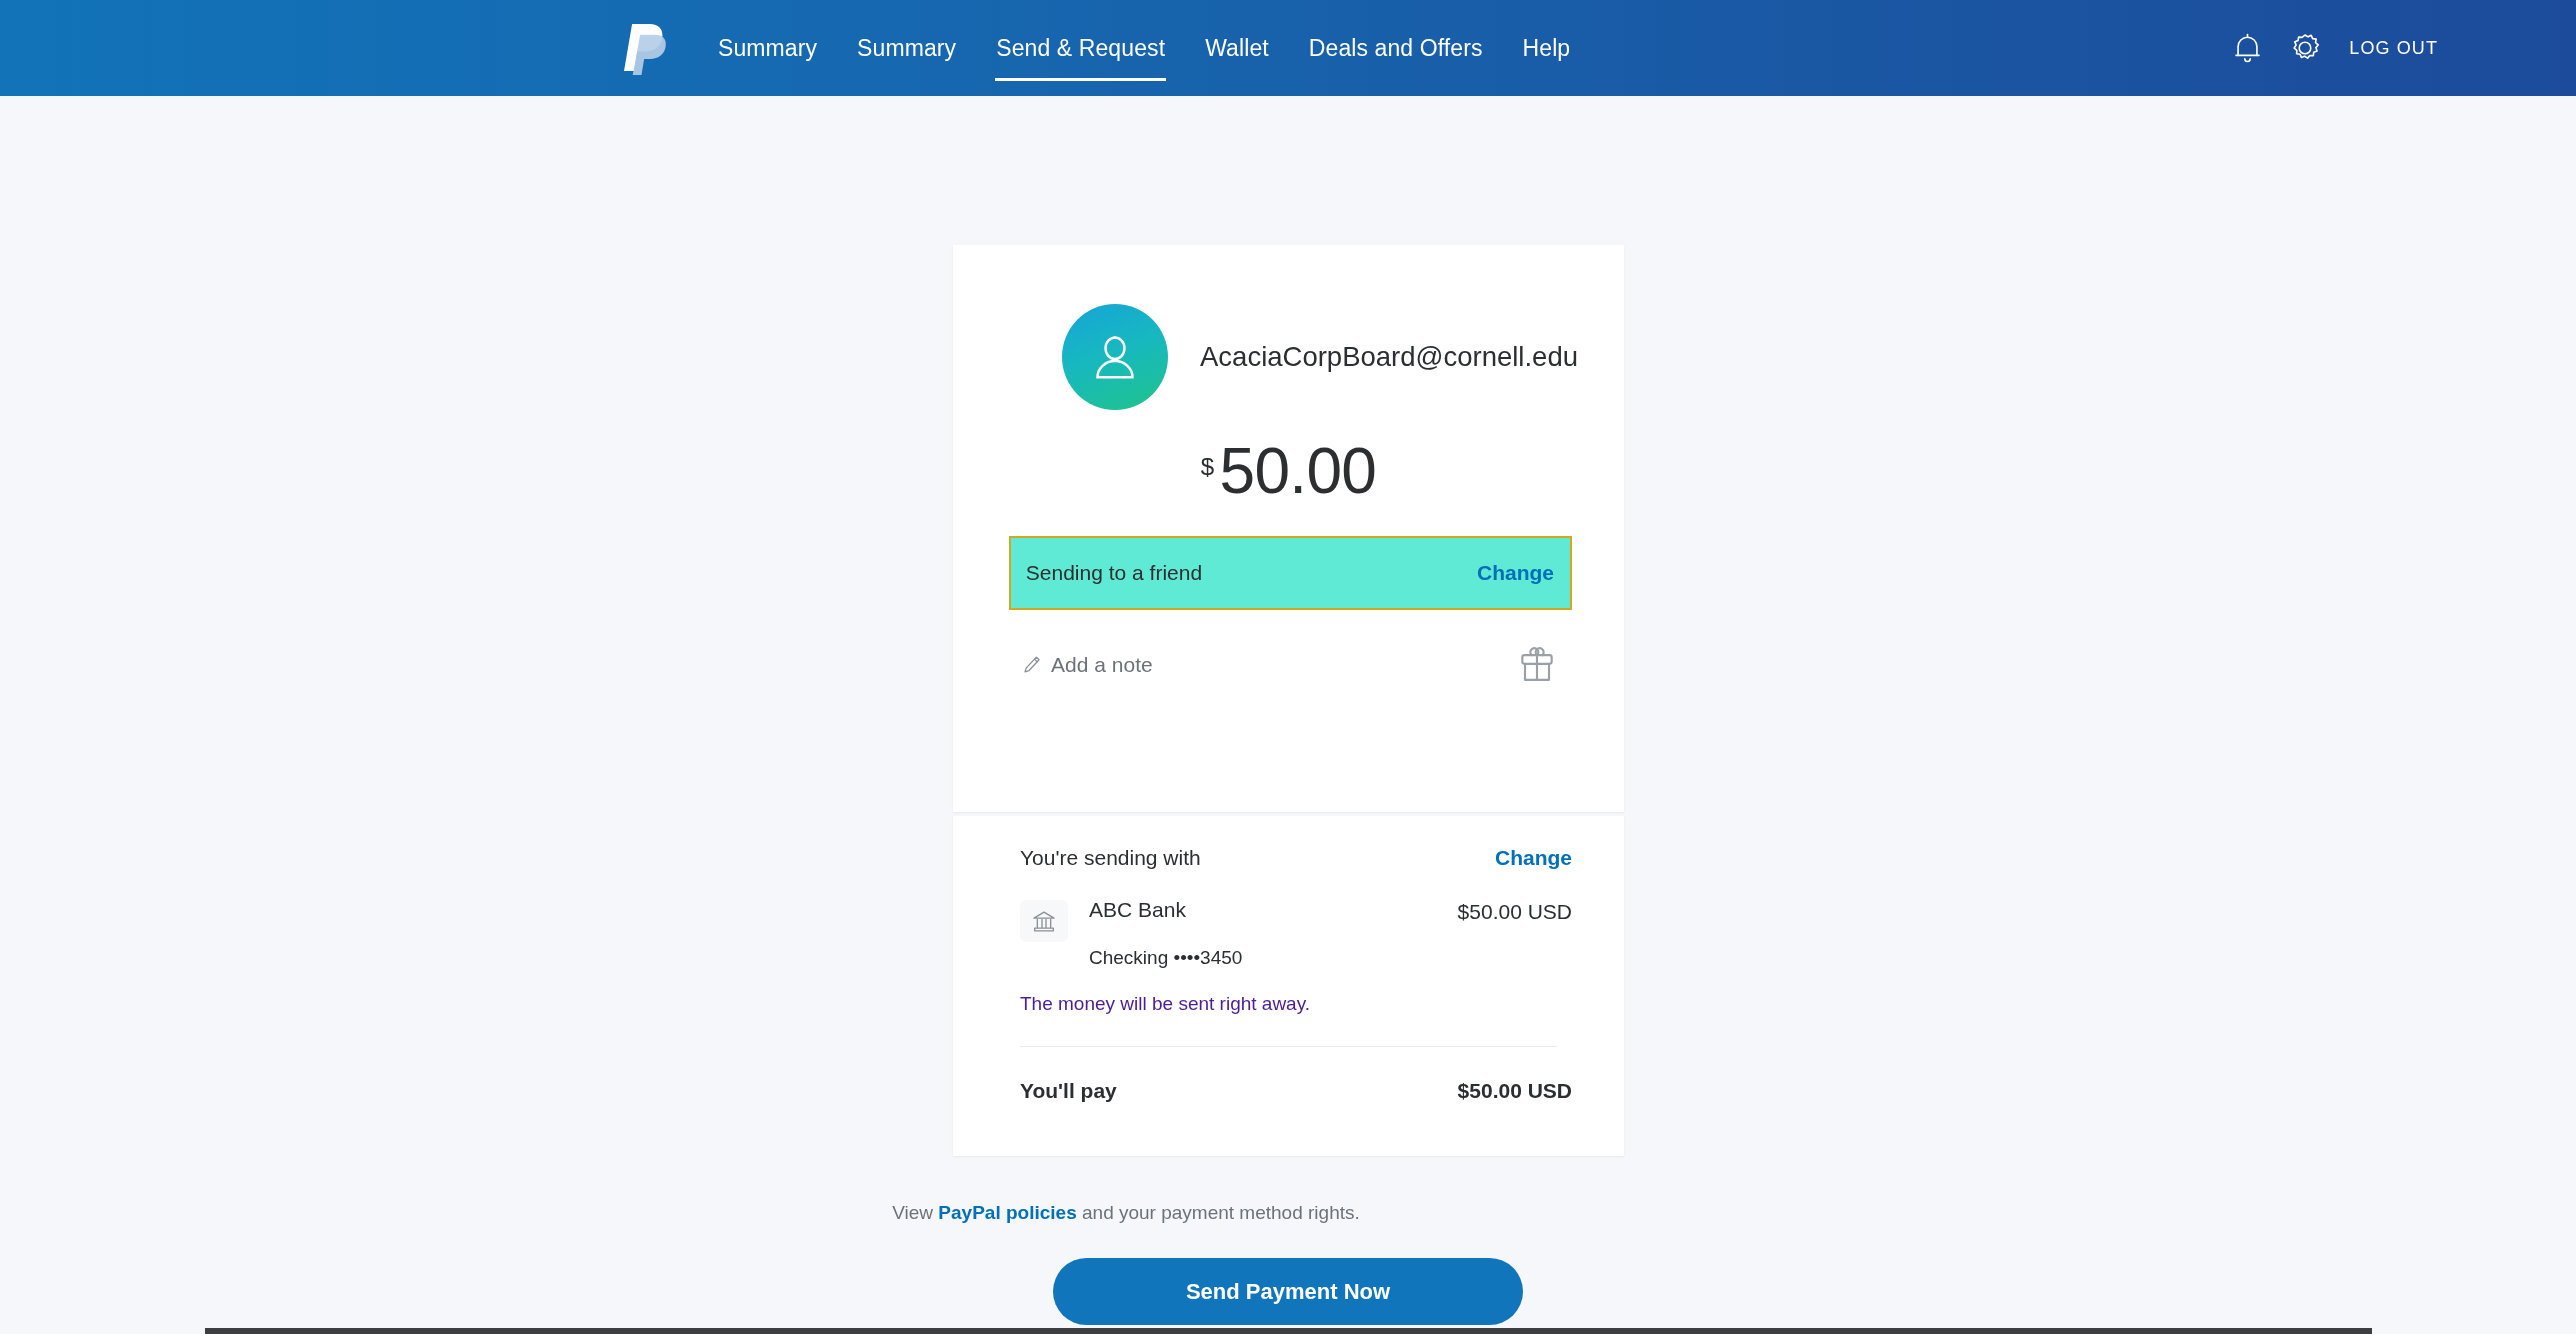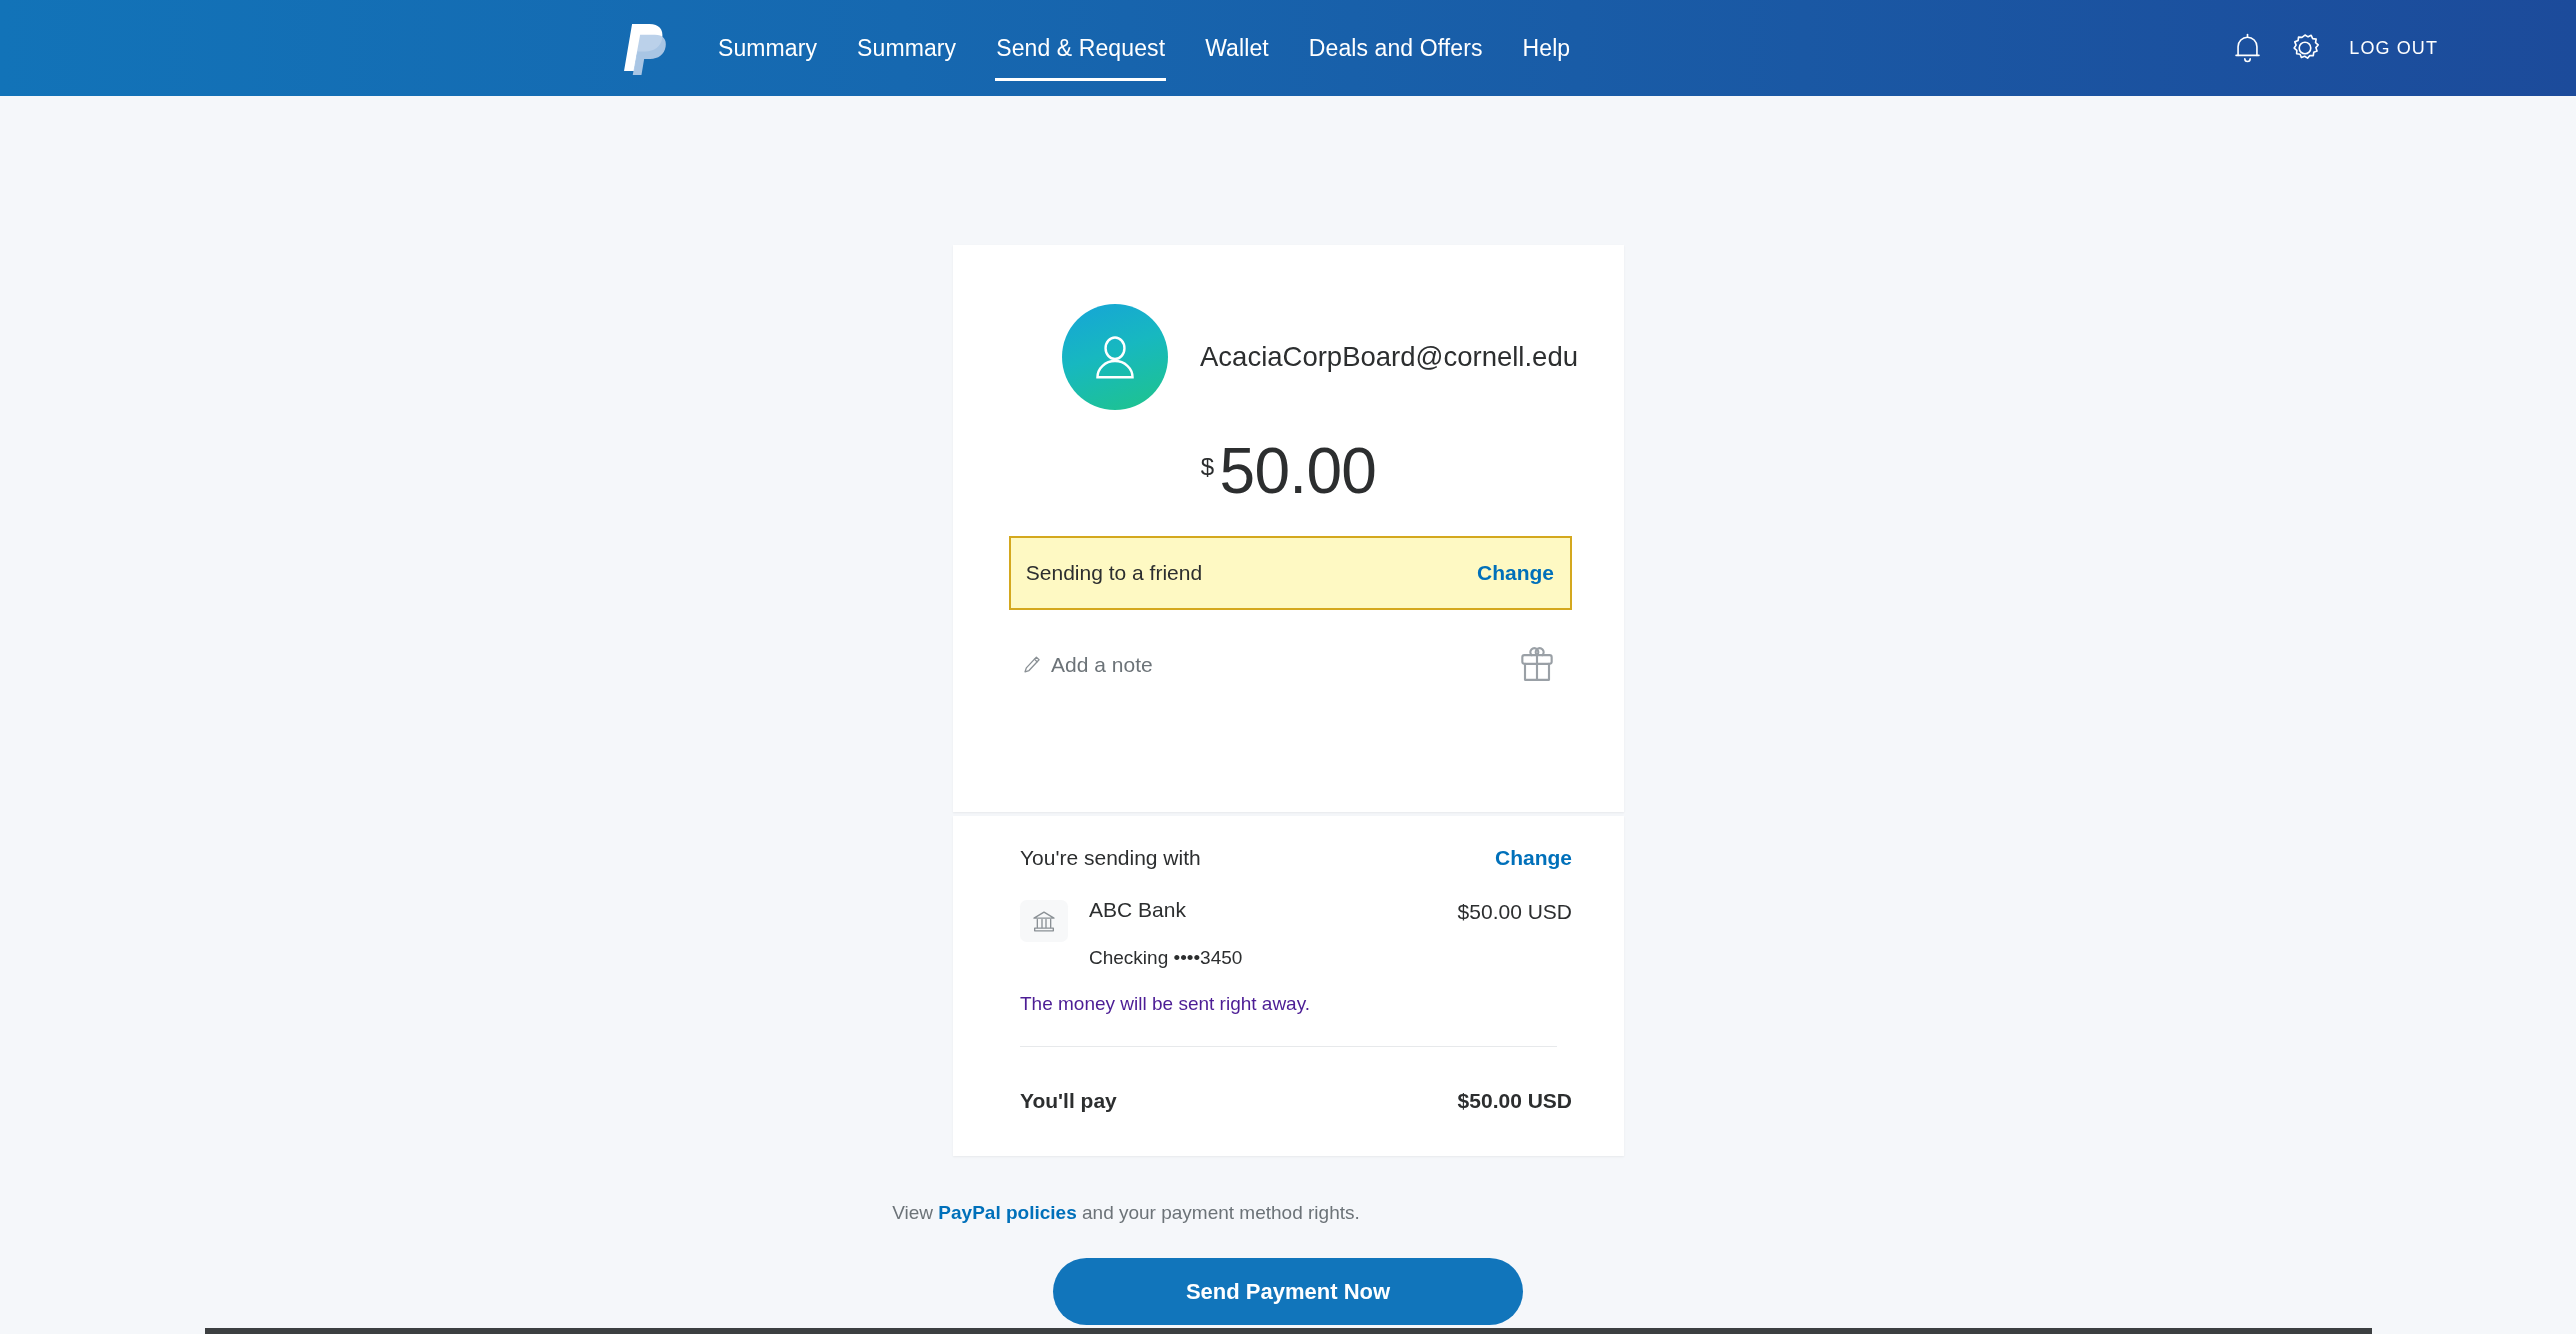--- a/index.html
+++ b/index.html
@@ -137,21 +137,21 @@
     margin-top:34px;
     height:74px;
   }
   .friend-box {
     position:absolute;
     left:56px; right:52px; top:0;
     height:74px;
     border:2.7px solid #d4a81e;
     display:flex; align-items:center; justify-content:space-between;
     padding:0 16px 0 14.8px;
-    background:#fef9c3;
+    background:#5eead4;
   }
   .friend-label { font-size:21px; color:#2c2e2f; }
   .link-blue {
     color:#0070ba;
     font-size:21px;
     font-weight:bold;
     cursor:pointer;
     white-space:nowrap;
   }
 
@@ -198,21 +198,21 @@
     color:#4c1d95;
   }
 
   .divider {
     margin:31px 67px 0 67px;
     height:1.3px;
     background:#e7e9eb;
   }
 
   .total-row {
-    margin-top:42px;
+    margin-top:32px;
     padding:0 52px 0 67px;
     display:flex; align-items:center; justify-content:space-between;
   }
   .total-label { font-size:21px; color:#2c2e2f; font-weight:bold; }
   .total-amt { font-size:21px; color:#2c2e2f; font-weight:bold; white-space:nowrap; }
 
   
   .policy {
     position:absolute;
     top:1106px; left:0; width:2252px;

